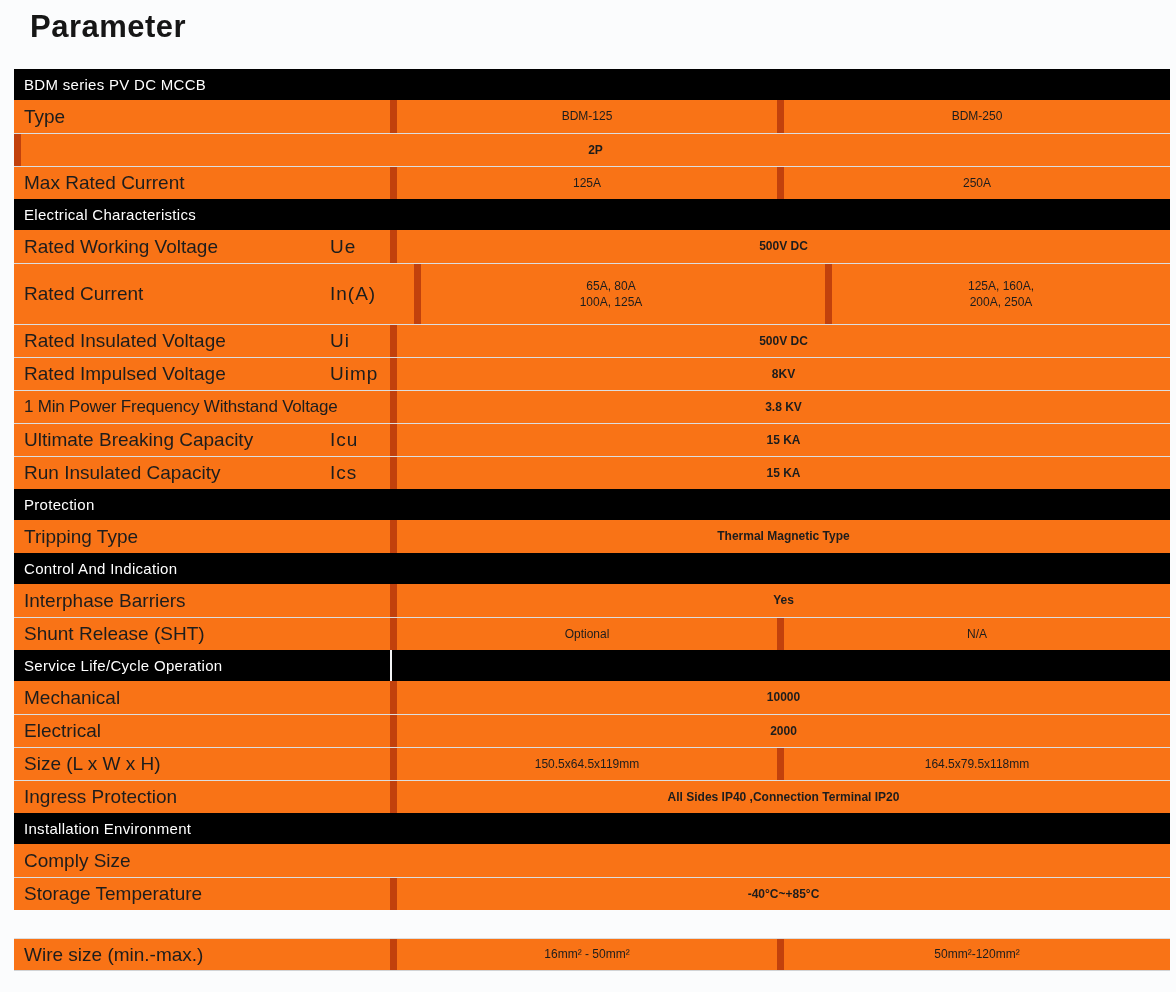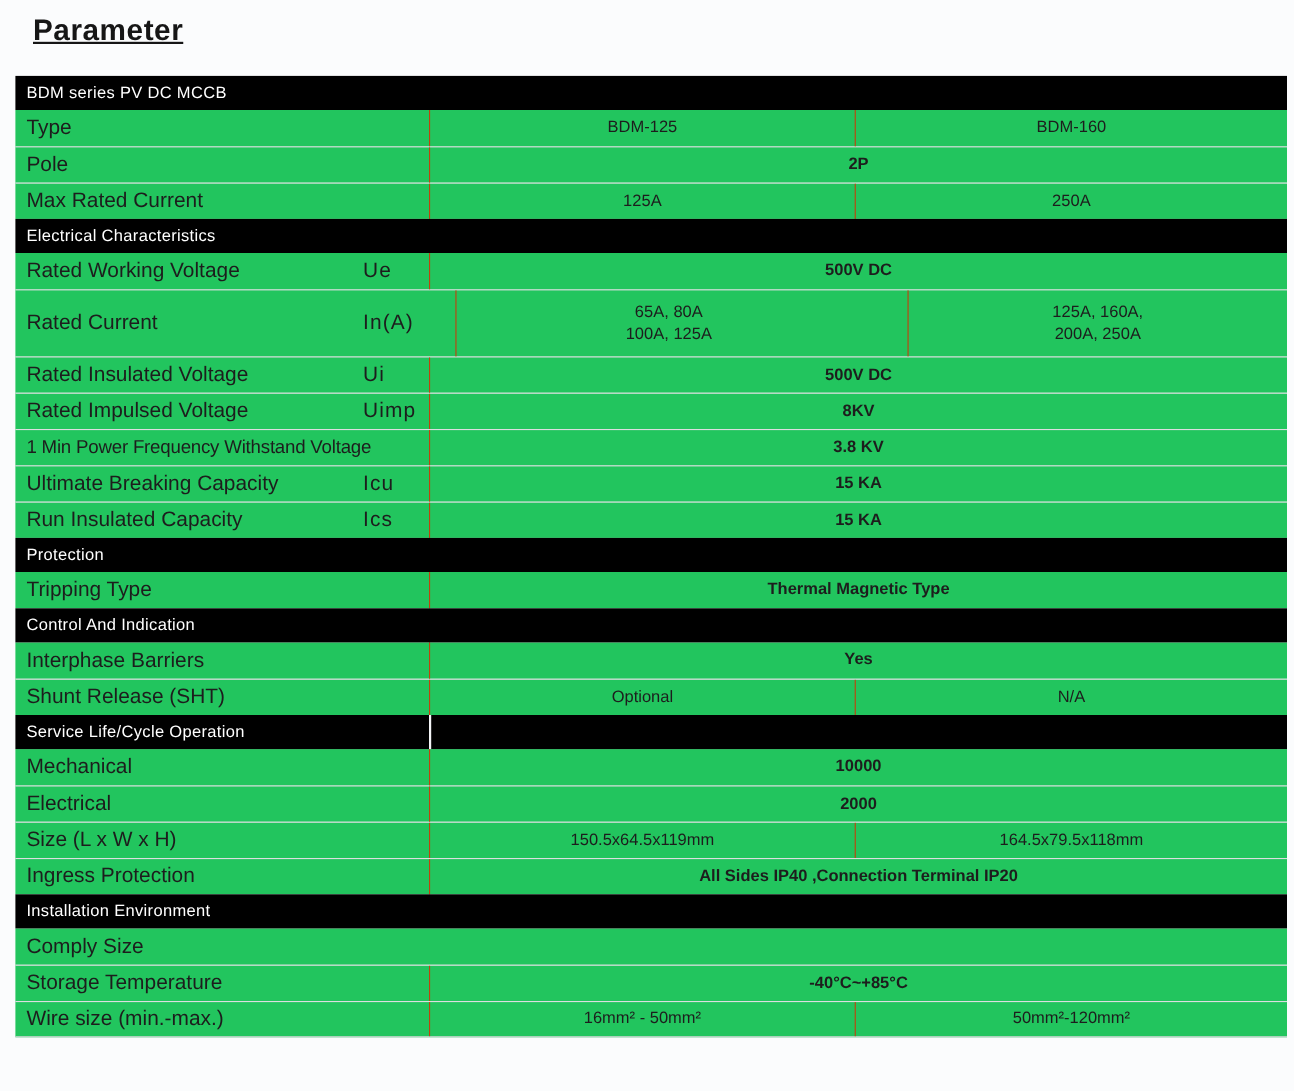--- a/index.html
+++ b/index.html
@@ -5,26 +5,25 @@
   html,body { margin:0; padding:0; }
   body {
     width:1176px; height:992px;
     background:#fbfcfd;
     font-family:"Liberation Sans", sans-serif;
     color:#1d1d1d;
     overflow:hidden;
   }
   .page-title {
     margin:6px 16px 0 30px;
-    font-size:27px;
+    font-size:31px;
     font-weight:bold;
     letter-spacing:0.5px;
     color:#161616;
     line-height:42px;
-    text-decoration:underline;
   }
   .spec-table {
     margin:21px 6px 0 14px; 
     width:1156px;
   }
   
   .sec {
     position:relative;
     height:31px;
     background:#000000;
@@ -39,26 +38,26 @@
   .sec-divider {
     position:absolute;
     left:376px; top:0; bottom:0;
     width:2px;
     background:#f3f4f6;
   }
   
   .row {
     display:flex;
     align-items:stretch;
-    background:#22c55e;
+    background:#f97316;
     min-height:33px;
     box-sizing:border-box;
   }
   .row + .row { border-top:1px solid #dcdee0; }
-  .row.last { border-bottom:1px solid #d2d4d6; }
+  .row.last { border-bottom:1px solid #d2d4d6;margin-top:28px; }
   .row.tall { min-height:61px;gap:24px; }
   .lbl {
     width:376px;
     position:relative;
     display:flex;
     align-items:center;
     padding-left:10px;
     box-sizing:border-box;
     font-size:19px;
   }
@@ -68,22 +67,22 @@
     left:316px;
     font-size:19px;
     letter-spacing:1px;
     white-space:nowrap;
   }
   .val {
     display:flex;
     align-items:center;
     justify-content:center;
     text-align:center;
-    font-size:15px;
-    border-left:1px solid #c2410c;
+    font-size:12px;
+    border-left:7px solid #c2410c;
     box-sizing:border-box;
     white-space:pre-line;
     line-height:1.35;
   }
   .v1 { width:387px; }
   .v2 { flex:1; }
   .vspan { flex:1;font-weight:bold; }
 </style>
 </head>
 <body>
@@ -94,27 +93,24 @@
 
   <div class="sec">
     <span>BDM series PV DC MCCB</span>
   </div>
 
   <div class="row">
     <div class="lbl">
         <span>Type</span>
       </div>
     <div class="val v1">BDM-125</div>
-    <div class="val v2">BDM-160</div>
-  </div>
-
-  <div class="row">
-    <div class="lbl">
-        <span>Pole</span>
-      </div>
+    <div class="val v2">BDM-250</div>
+  </div>
+
+  <div class="row">
     <div class="val vspan">2P</div>
   </div>
 
   <div class="row">
     <div class="lbl">
         <span>Max Rated Current</span>
       </div>
     <div class="val v1">125A</div>
     <div class="val v2">250A</div>
   </div>

